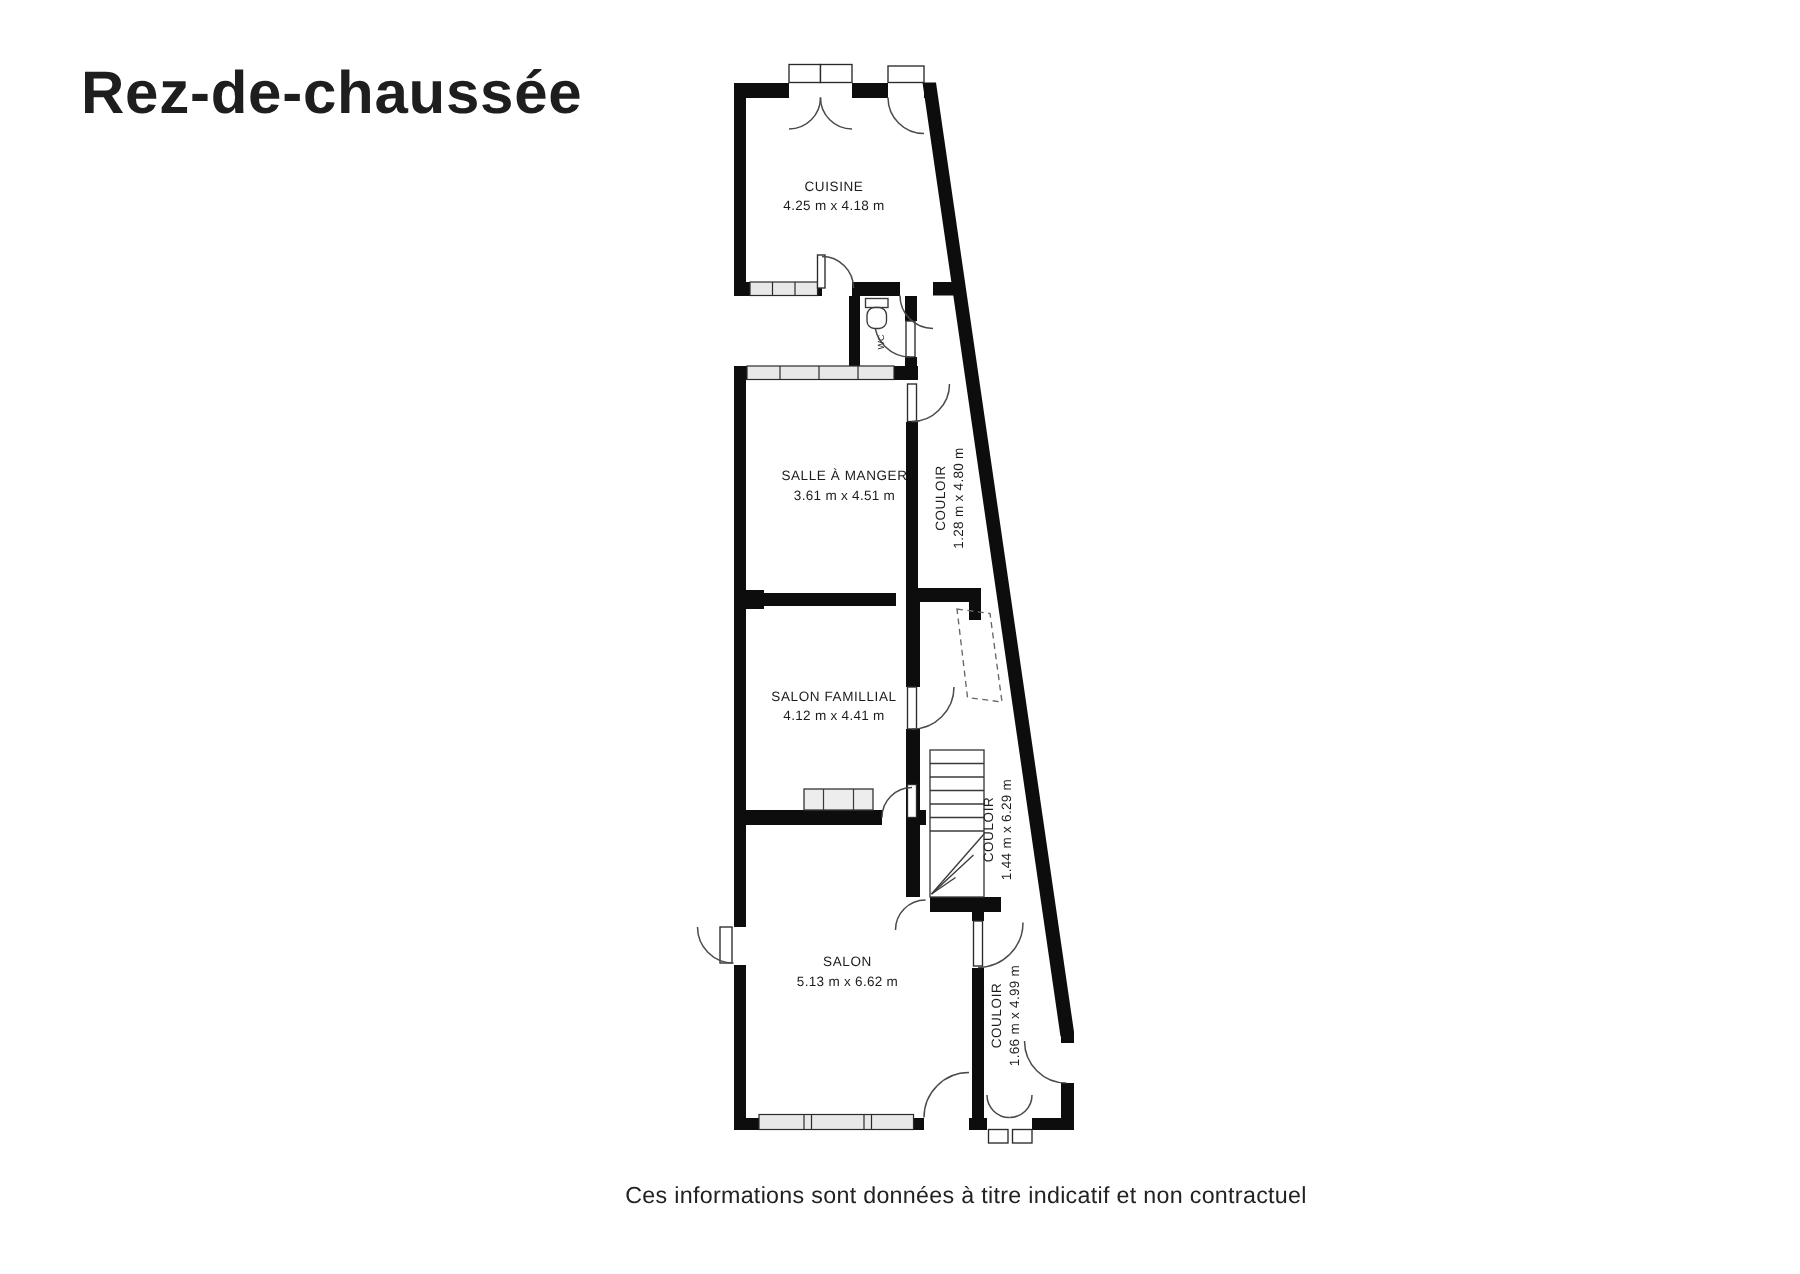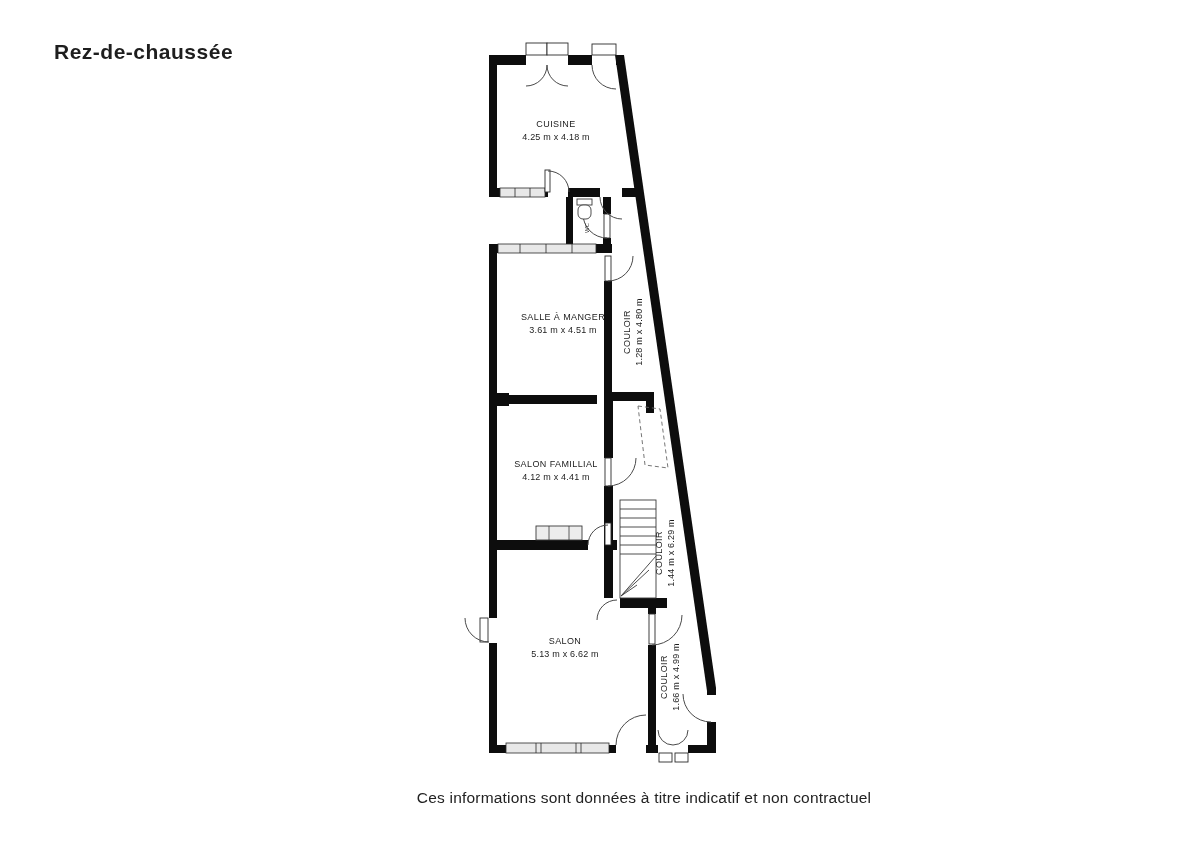--- a/index.html
+++ b/index.html
@@ -3,21 +3,21 @@
 <meta charset="utf-8">
 <style>
   html,body{margin:0;padding:0;}
   body{
     width:1200px;height:849px;position:relative;overflow:hidden;
     background:#ffffff;
     font-family:"Liberation Sans", sans-serif;
   }
   .page-title{
     position:absolute;left:54px;top:40px;
-    font-size:21px;font-weight:700;letter-spacing:.5px;color:#1e1e1e;
+    font-size:40px;font-weight:700;letter-spacing:.5px;color:#1e1e1e;
   }
   .footer-disclaimer{
     position:absolute;left:0;top:789px;width:1200px;
     text-align:center;font-size:15.5px;font-weight:500;color:#222;
     letter-spacing:.2px;
     margin-left:44px;
   }
   svg{position:absolute;left:0;top:0;}
   .room-label{font-family:"Liberation Sans",sans-serif;font-size:9px;letter-spacing:.4px;fill:#1c1c1c;}
   .room-dims{font-family:"Liberation Sans",sans-serif;font-size:9px;letter-spacing:.2px;fill:#1c1c1c;}

